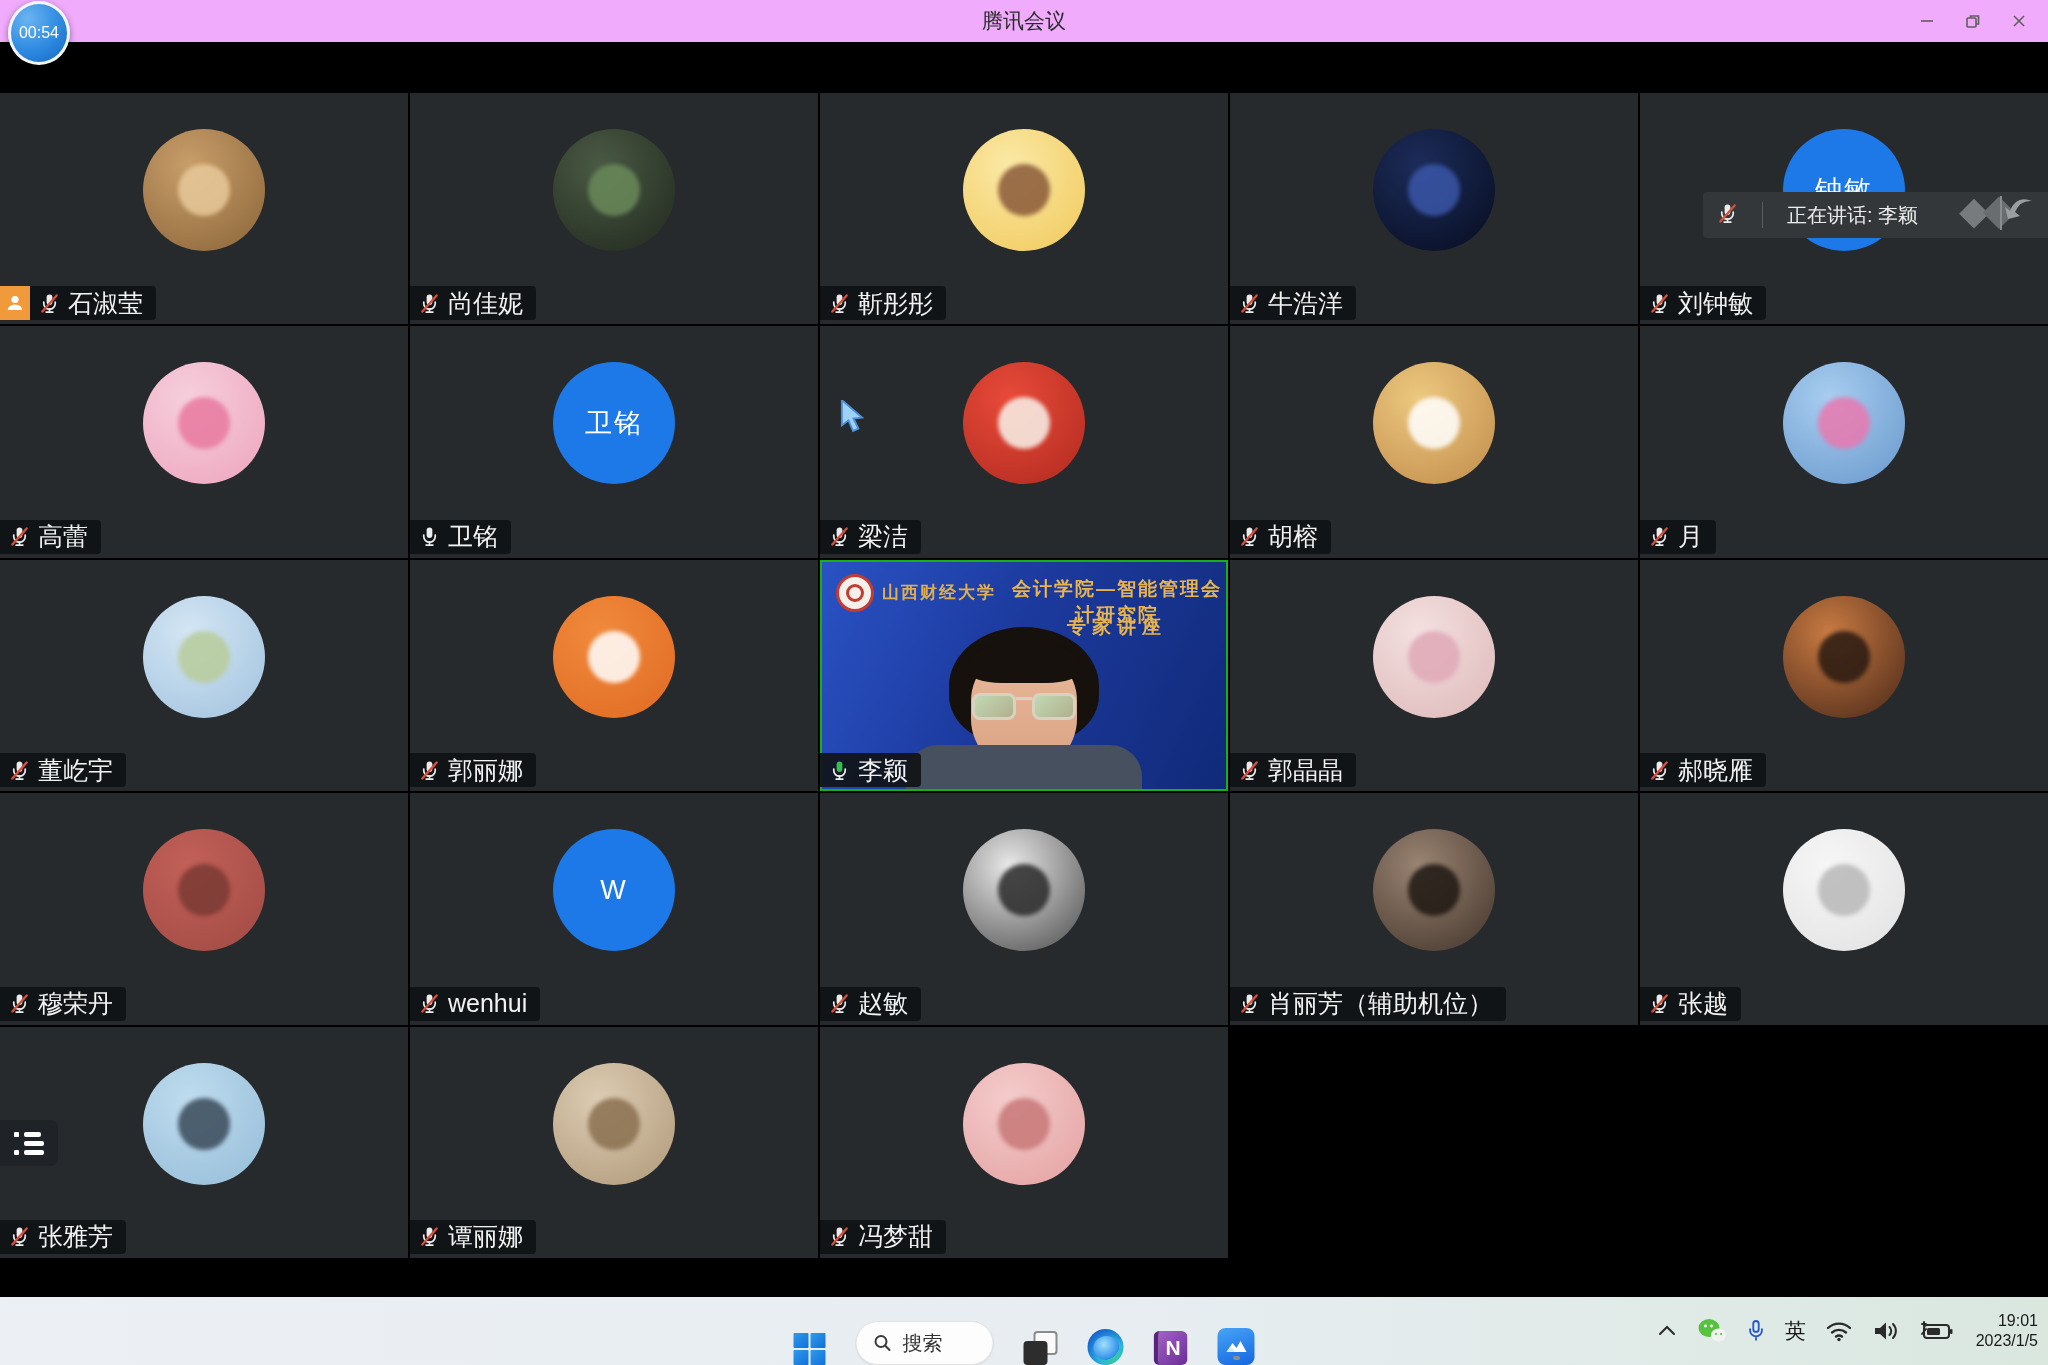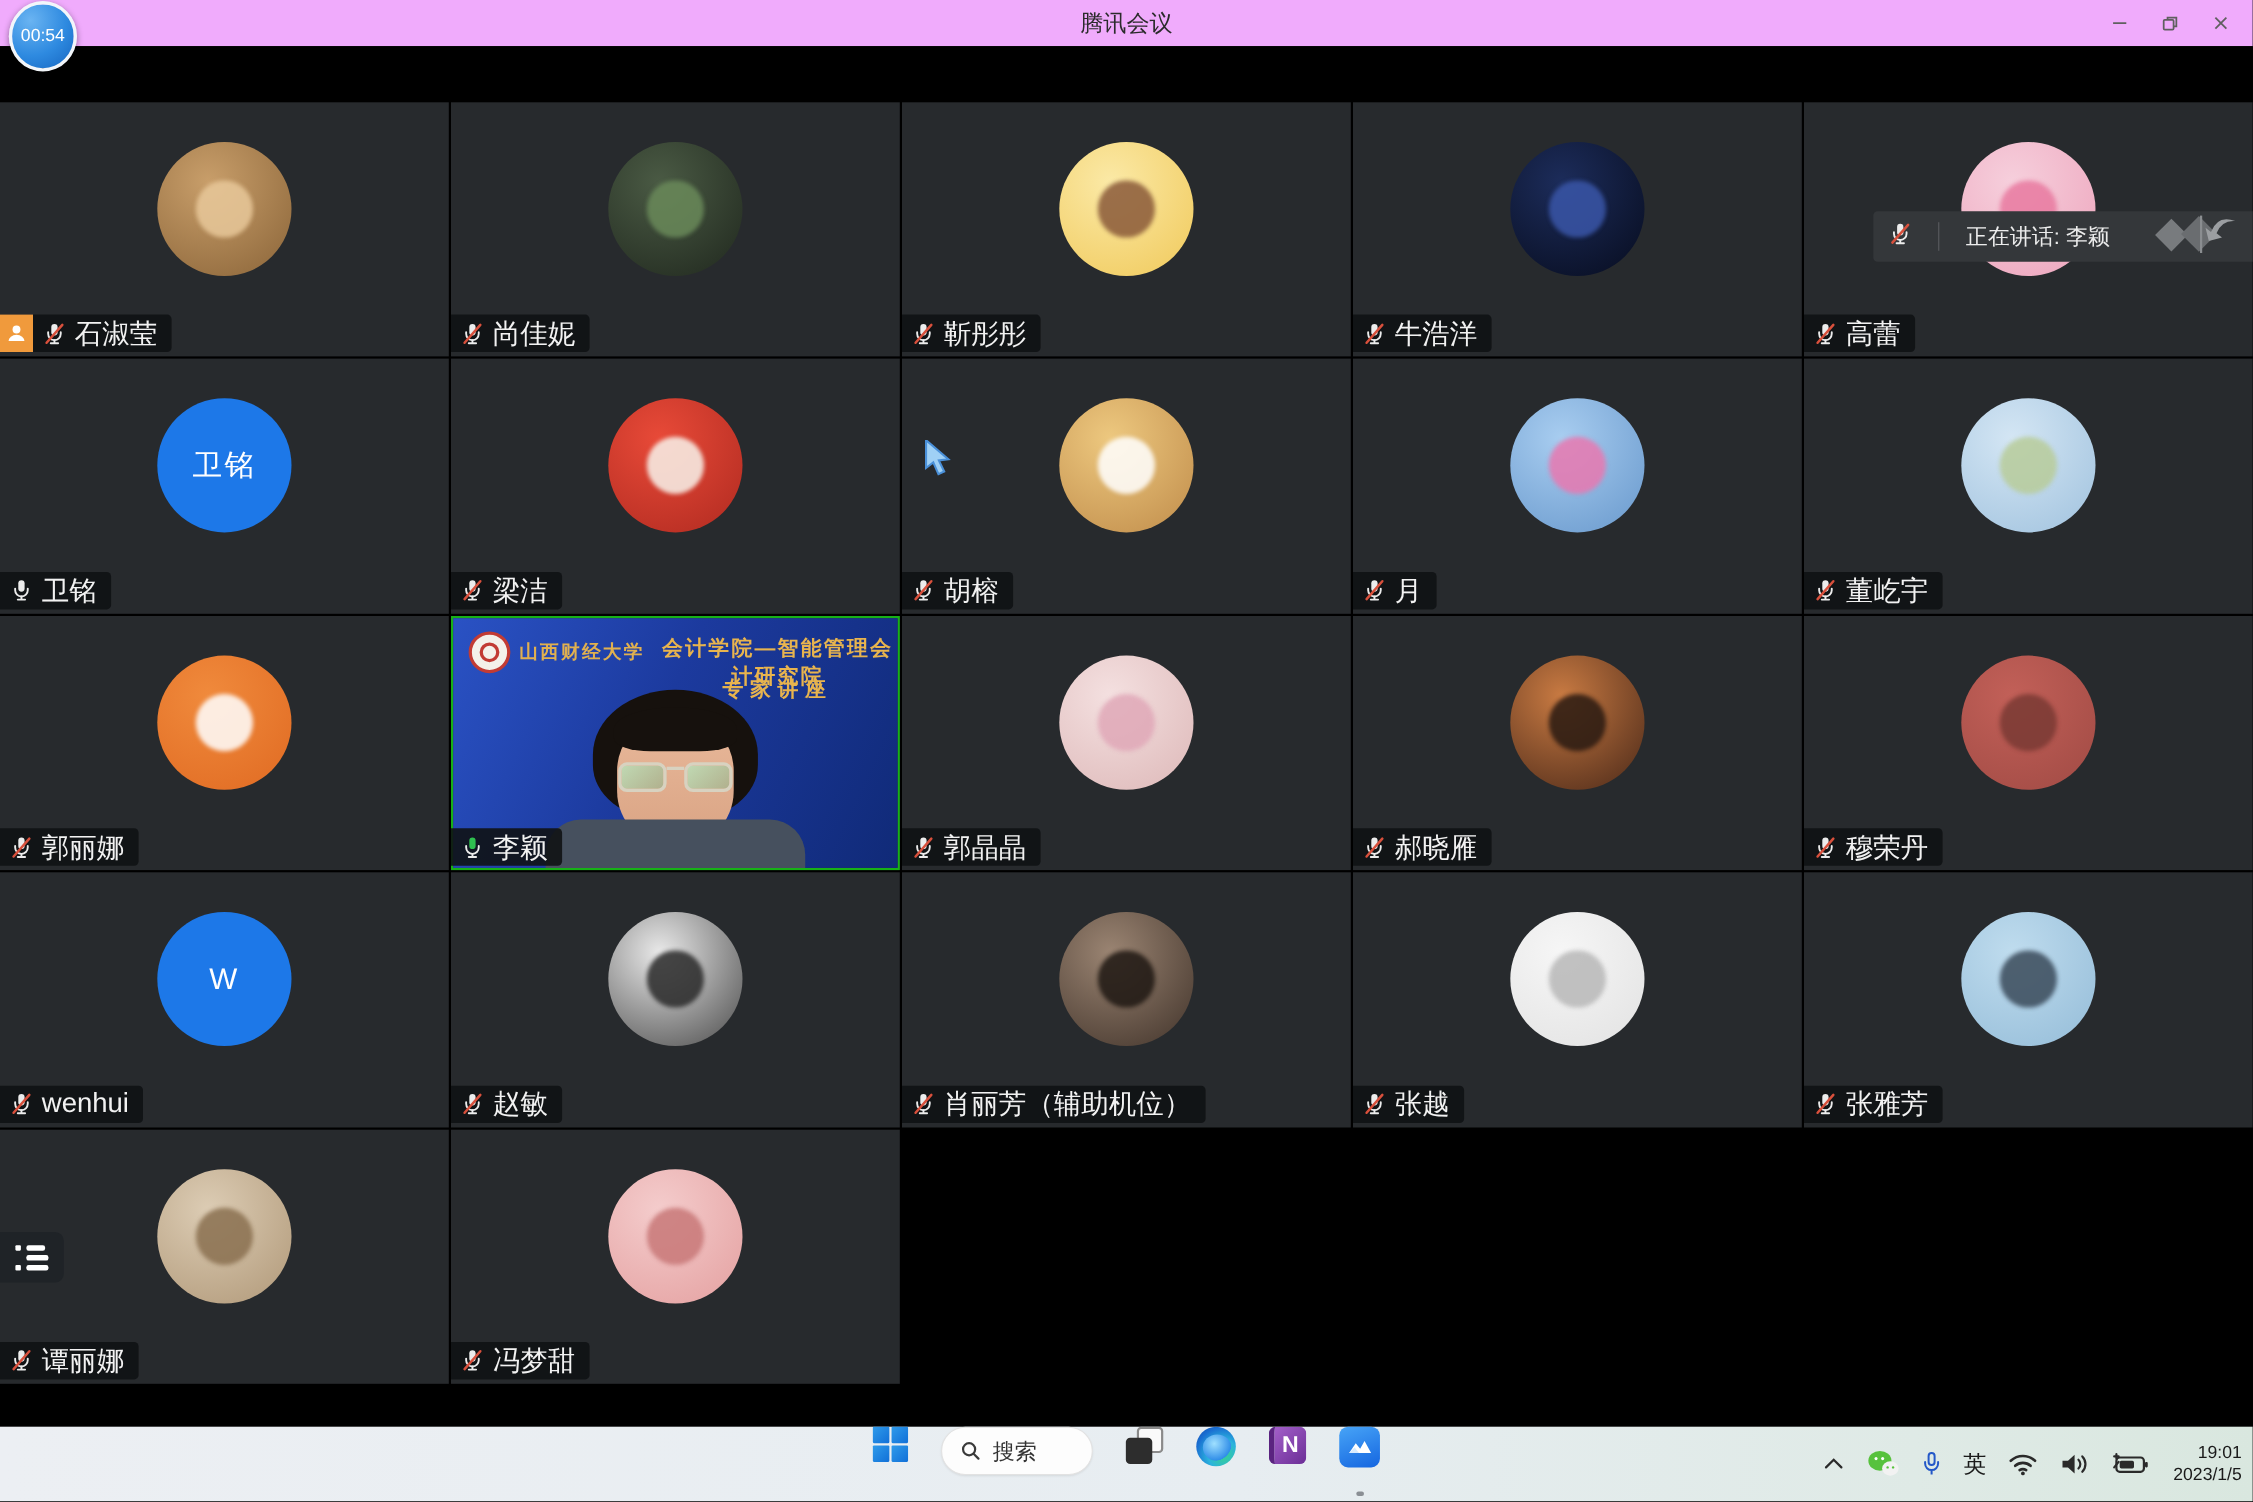--- a/index.html
+++ b/index.html
@@ -91,21 +91,21 @@
 
   
   .cursor { position:absolute; left:840px; top:358px; z-index:50; }
 
   
   .taskbar { position:absolute; left:0; bottom:0; width:2048px; height:68px;
              background:linear-gradient(90deg,#eceff3 0%,#e7edf1 55%,#dfeae6 85%,#d9e7df 100%);
              display:flex; align-items:center; }
   .tb-center { position:absolute; left:50%; top:0; height:68px; transform:translateX(-50%);
                display:flex; align-items:center; gap:30px; }
-  .tb-app { position:relative; height:68px; display:flex; align-items:flex-start; justify-content:center; }
+  .tb-app { position:relative; height:68px; display:flex; align-items:flex-end; justify-content:center; }
   .tb-app .rundot { position:absolute; bottom:5px; left:50%; transform:translateX(-50%);
                     width:7px; height:4px; border-radius:3px; background:#8a8f94; }
   .start-ic { display:grid; grid-template-columns:15px 15px; grid-template-rows:15px 15px; gap:2px; }
   .start-ic i { background:linear-gradient(135deg,#2f9bea,#1170d8); border-radius:1px; }
   .search-pill { display:flex; align-items:center; gap:10px; width:138px; height:44px; border-radius:22px;
                  background:#fdfdfd; border:1px solid #e2e2e2; box-shadow:0 1px 2px rgba(0,0,0,.08);
                  padding:0 16px; }
   .search-pill span { font-size:20px; color:#333; }
   .taskview-ic { position:relative; width:34px; height:34px; }
   .taskview-ic .back { position:absolute; right:0; top:0; width:24px; height:24px; background:#fafafa; border:2px solid #8a8a8a; border-radius:4px; }
@@ -225,20 +225,37 @@
   <path class="arc" d="M5 9.5 v1.5 a6 6 0 0 0 12 0 V9.5"></path>
   <line class="arc" x1="11" y1="17" x2="11" y2="19.5"></line>
   <line class="arc" x1="7.5" y1="20" x2="14.5" y2="20"></line>
   <line class="slash" x1="3.5" y1="19.5" x2="18.5" y2="2.5"></line>
 </svg>
             <span class="pname">牛浩洋</span>
           </span>
         </div>
       </div>
       <div class="tile">
+        <div class="avatar textav" style="background: rgb(29, 120, 232);">
+          <span>钟敏</span>
+        </div>
+        <div class="badge-row">
+          <span class="badge">
+            <svg viewBox="0 0 22 22" class="mic muted ">
+  <rect class="cap" x="8" y="1.5" width="6" height="11" rx="3"></rect>
+  <path class="arc" d="M5 9.5 v1.5 a6 6 0 0 0 12 0 V9.5"></path>
+  <line class="arc" x1="11" y1="17" x2="11" y2="19.5"></line>
+  <line class="arc" x1="7.5" y1="20" x2="14.5" y2="20"></line>
+  <line class="slash" x1="3.5" y1="19.5" x2="18.5" y2="2.5"></line>
+</svg>
+            <span class="pname">刘钟敏</span>
+          </span>
+        </div>
+      </div>
+      <div class="tile">
         <div class="avatar" style="background: radial-gradient(circle at 38% 30%, rgb(246, 207, 220), rgb(237, 164, 188));">
           <i class="dot" style="background: rgb(232, 122, 160);"></i>
         </div>
         <div class="badge-row">
           <span class="badge">
             <svg viewBox="0 0 22 22" class="mic muted ">
   <rect class="cap" x="8" y="1.5" width="6" height="11" rx="3"></rect>
   <path class="arc" d="M5 9.5 v1.5 a6 6 0 0 0 12 0 V9.5"></path>
   <line class="arc" x1="11" y1="17" x2="11" y2="19.5"></line>
   <line class="arc" x1="7.5" y1="20" x2="14.5" y2="20"></line>

